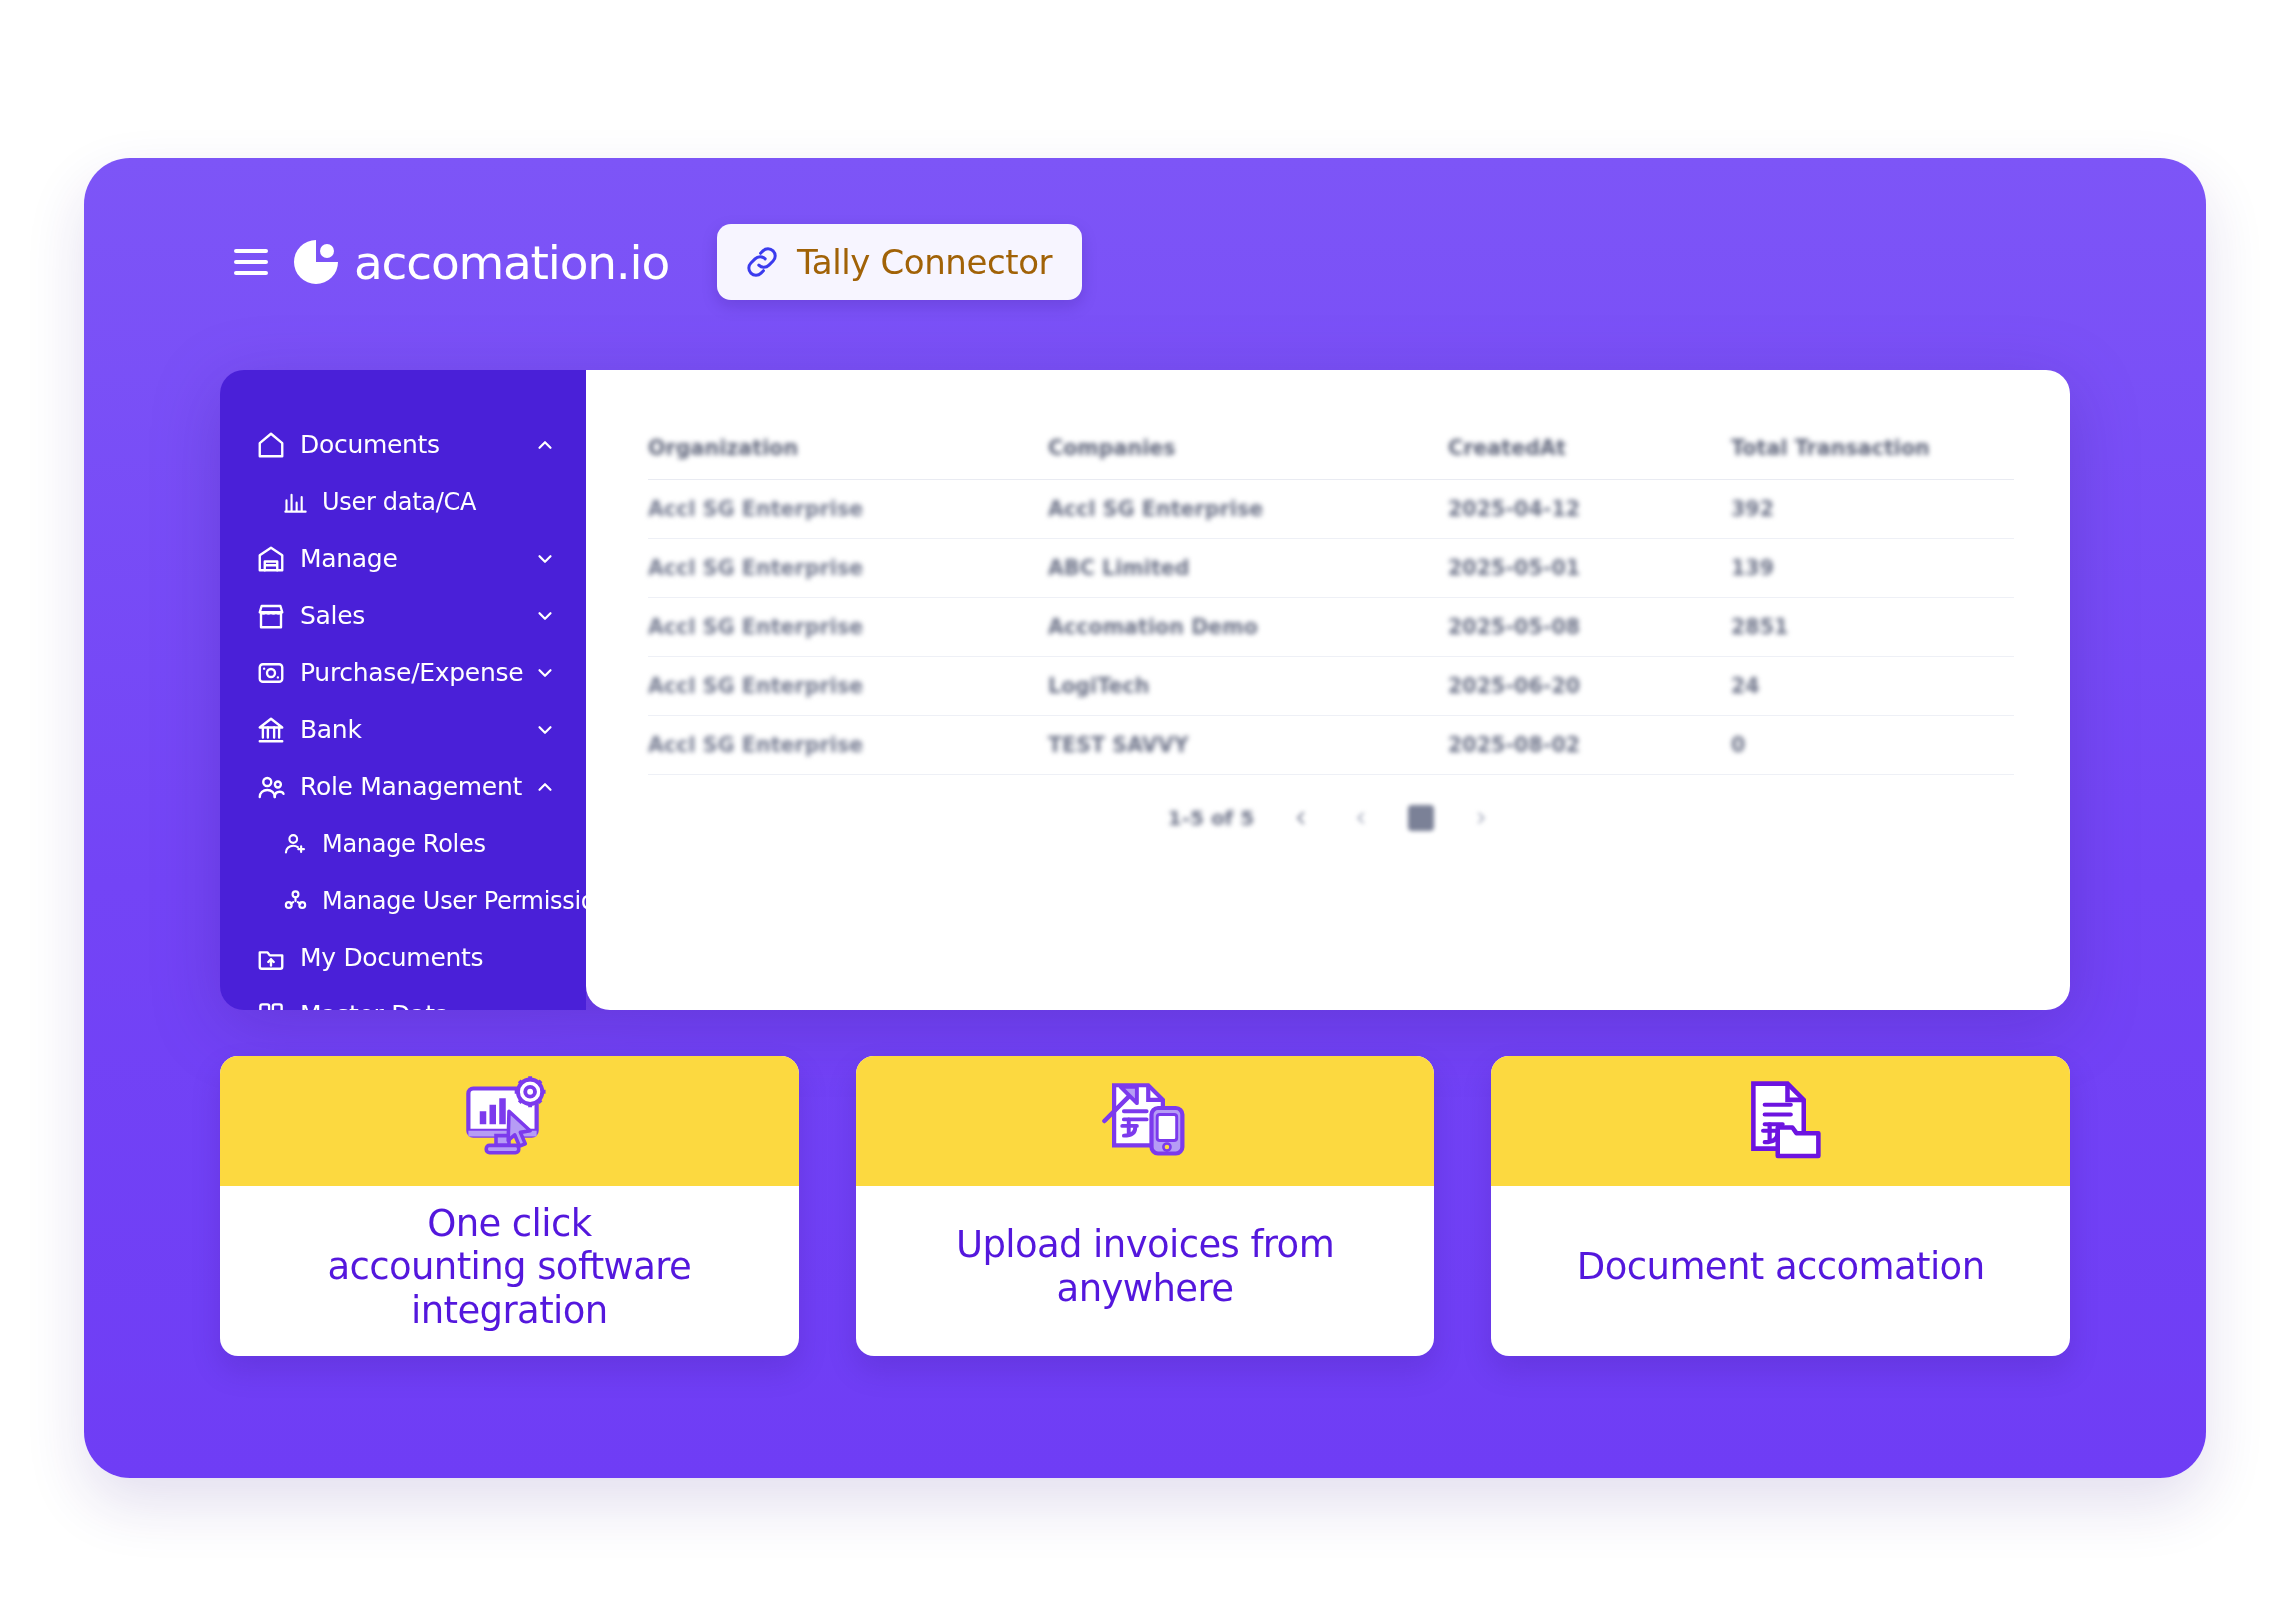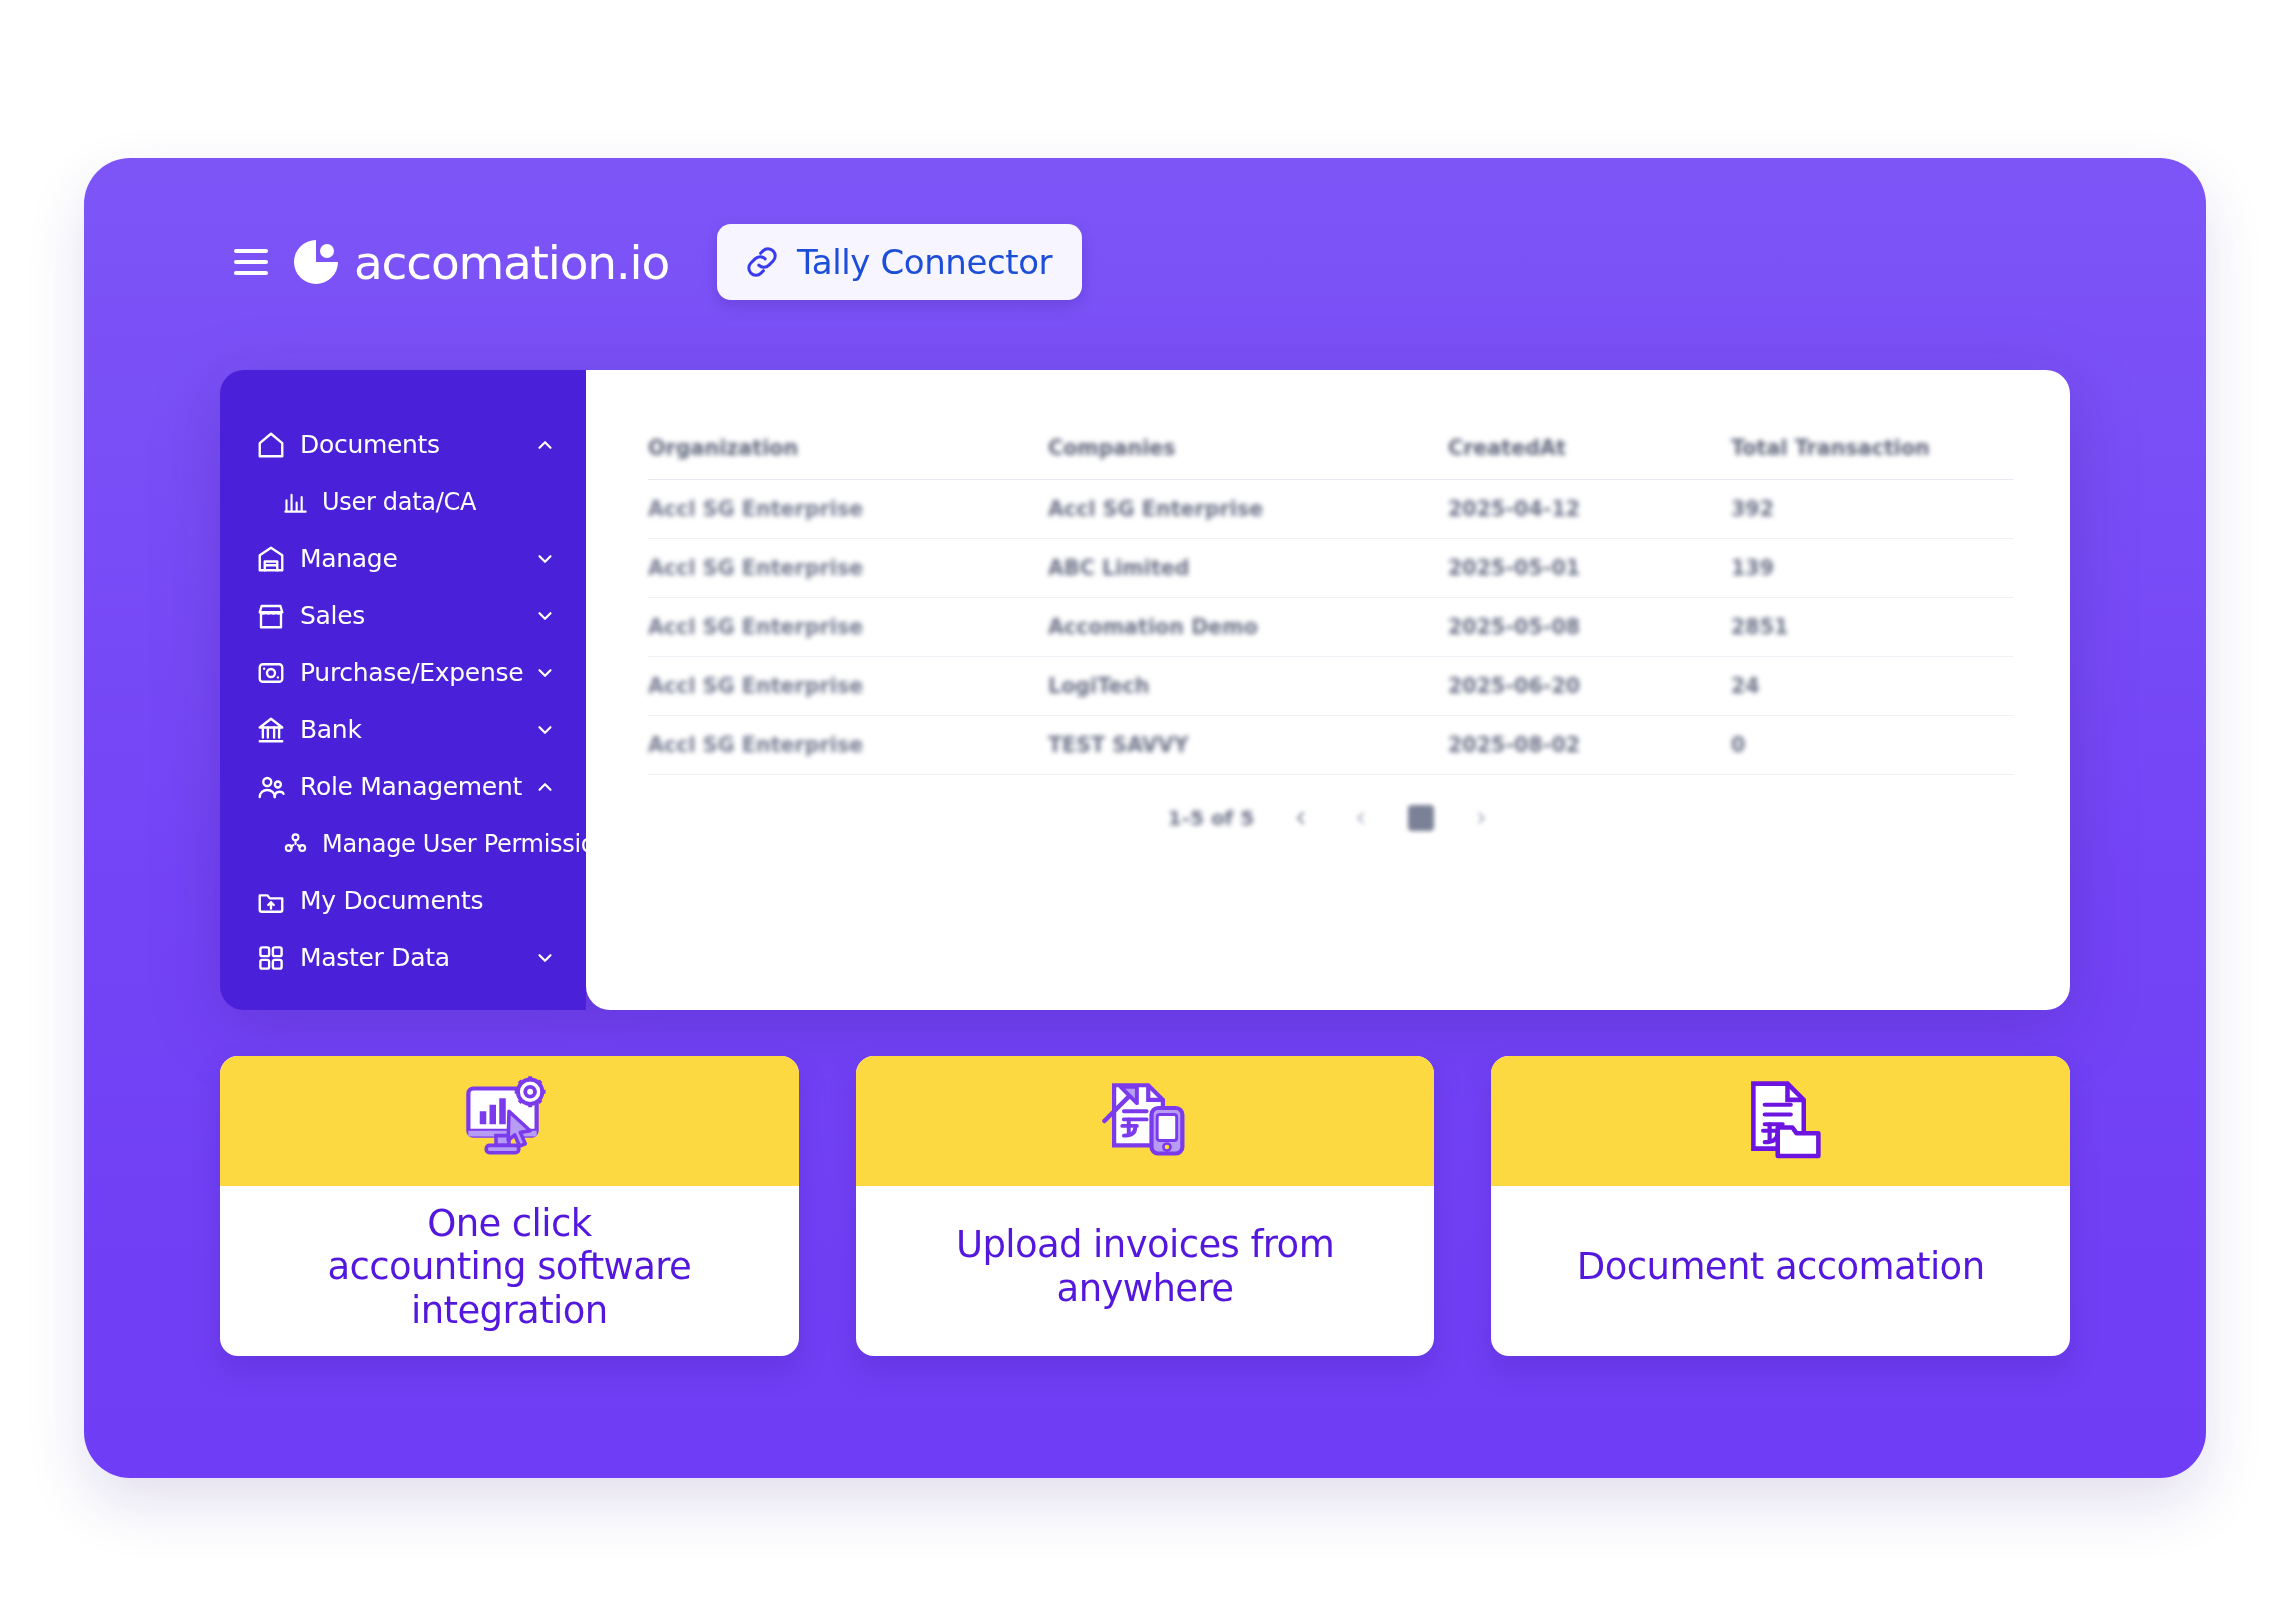--- a/index.html
+++ b/index.html
@@ -45,21 +45,21 @@
     margin-left: 26px;
     display: flex; align-items: center; gap: 16px;
     background: #f7f5ff;
     border-radius: 14px;
     padding: 18px 30px 18px 26px;
     box-shadow: 0 6px 16px rgba(40,10,110,.18);
     cursor: pointer;
     border: none;
   }
   .tally-btn .label {
-    color: #1d4ed8; font-size: 34px; font-weight: 400;
+    color: #a16207; font-size: 34px; font-weight: 400;
     letter-spacing: -.4px; white-space: nowrap;
     font-family: "DejaVu Sans", sans-serif;
   }
 
   
   .dash {
     position: absolute;
     left: 136px; top: 212px;
     width: 1850px; height: 640px;
     display: flex;
@@ -288,20 +288,30 @@
                 <circle cx="17.5" cy="10" r="2.4" stroke="#ffffff" stroke-width="1.9" fill="none" stroke-linecap="round" stroke-linejoin="round"></circle>
                 <path d="M15 20c0-2.6 1.6-4.2 4-4.2 1.6 0 2.6.7 3 1.7" stroke="#ffffff" stroke-width="1.9" fill="none" stroke-linecap="round" stroke-linejoin="round"></path>
               </svg>
             </span>
             <span class="txt">Role Management</span>
             <span class="chev">
               <svg width="22" height="22" viewBox="0 0 24 24">
                 <path d="M6 15l6-6 6 6" stroke="#ffffff" stroke-width="2.4" fill="none" stroke-linecap="round" stroke-linejoin="round"></path>
               </svg>
             </span>
+          </div>
+          <div class="nav-item sub">
+            <span class="ico">
+              <svg width="100%" height="100%" viewBox="0 0 24 24">
+                <circle cx="10" cy="8" r="3.4" stroke="#ffffff" stroke-width="1.9" fill="none" stroke-linecap="round" stroke-linejoin="round"></circle>
+                <path d="M3.5 20c0-3.6 2.9-6 6.5-6 1.6 0 3 .5 4.1 1.3" stroke="#ffffff" stroke-width="1.9" fill="none" stroke-linecap="round" stroke-linejoin="round"></path>
+                <path d="M17 14.5v5M14.5 17h5" stroke="#ffffff" stroke-width="1.9" fill="none" stroke-linecap="round" stroke-linejoin="round"></path>
+              </svg>
+            </span>
+            <span class="txt">Manage Roles</span>
           </div>
           <div class="nav-item sub">
             <span class="ico">
               <svg width="100%" height="100%" viewBox="0 0 24 24">
                 <circle cx="12" cy="6.5" r="2.6" stroke="#ffffff" stroke-width="1.9" fill="none" stroke-linecap="round" stroke-linejoin="round"></circle>
                 <circle cx="6" cy="16" r="2.6" stroke="#ffffff" stroke-width="1.9" fill="none" stroke-linecap="round" stroke-linejoin="round"></circle>
                 <circle cx="18" cy="16" r="2.6" stroke="#ffffff" stroke-width="1.9" fill="none" stroke-linecap="round" stroke-linejoin="round"></circle>
                 <path d="M12 9.1v3.4M10 13.4 7.6 14.9M14 13.4l2.4 1.5" stroke="#ffffff" stroke-width="1.9" fill="none" stroke-linecap="round" stroke-linejoin="round"></path>
               </svg>
             </span>

